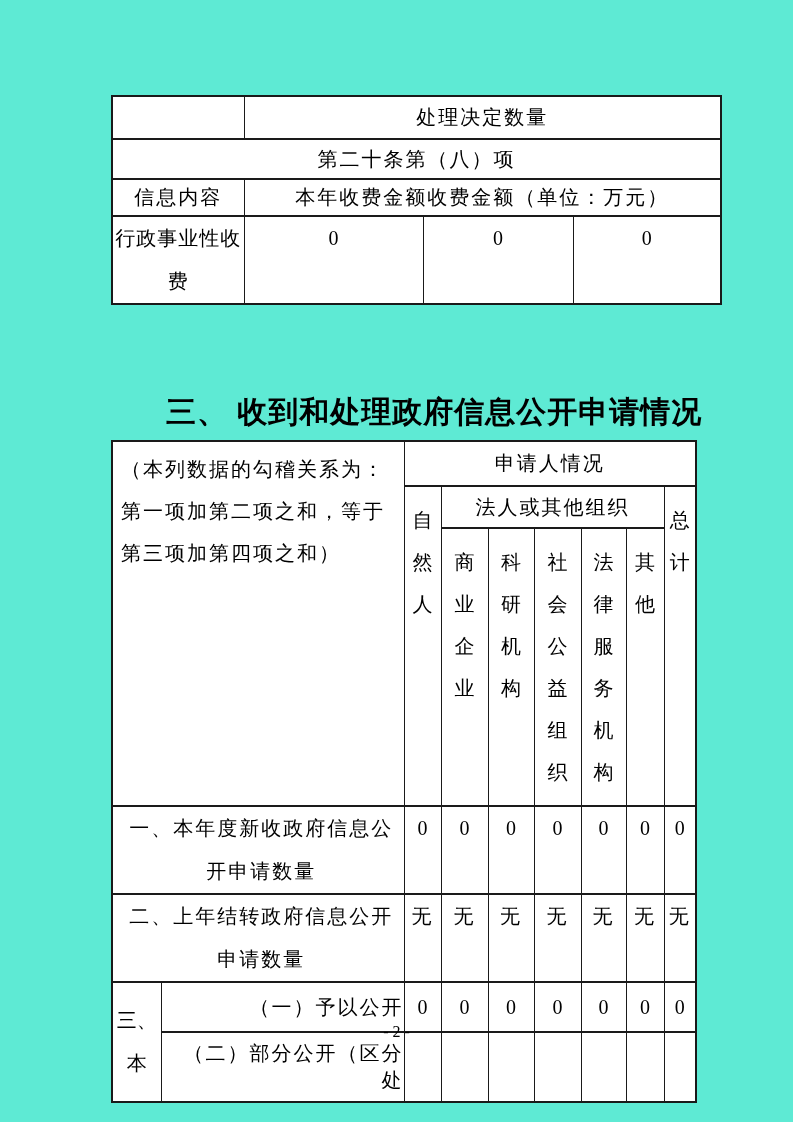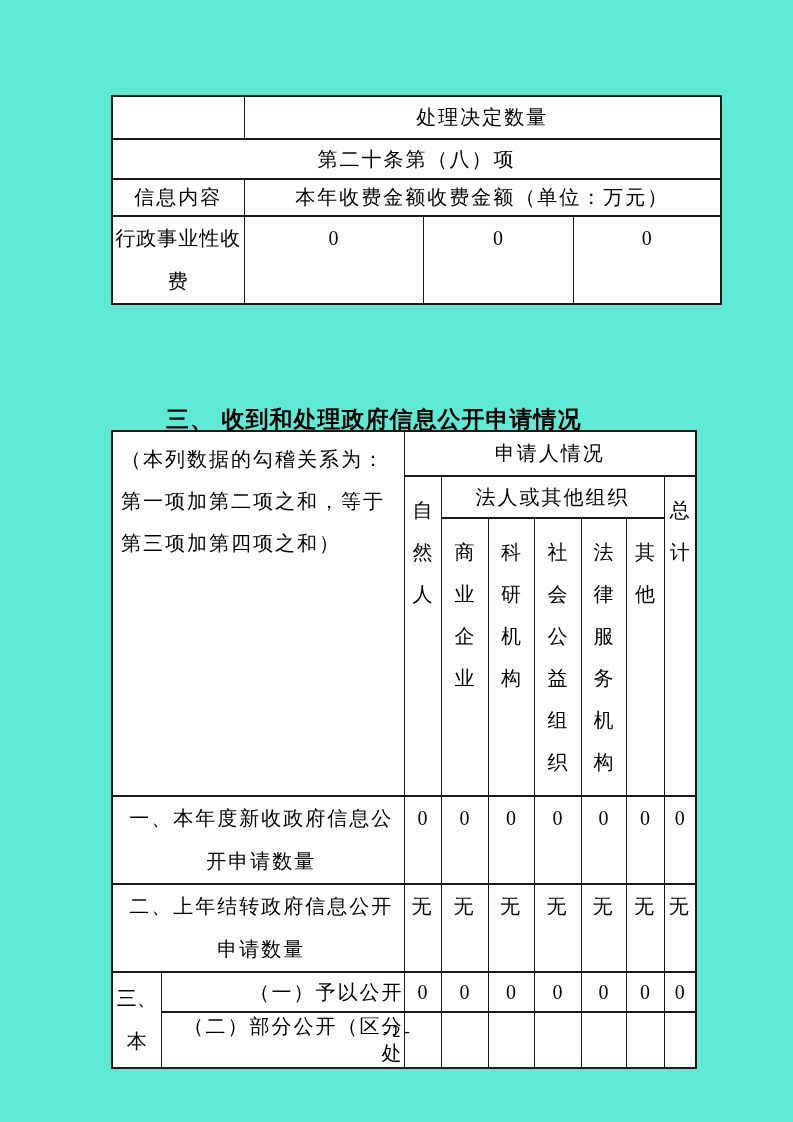--- a/index.html
+++ b/index.html
@@ -57,37 +57,37 @@
   }
   .sublabel {
     text-align: right;
     padding-left: 14px;
   }
   .grouplabel {
     word-break: break-all;
     vertical-align: top;
     line-height: 43px;
     text-align: center;
-    padding: 4px 3px;
+    padding: 16px 3px;
     letter-spacing: 0;
     margin-left: 15px;
   }
   .feelabel {
     vertical-align: top;
     line-height: 43px;
     word-break: break-all;
     padding: 0 2px;
     letter-spacing: 1px;
   }
   .section-heading {
     position: absolute;
-    left: 166px; top: 404px;
+    left: 166px; top: 392px;
     font-family: "Liberation Sans", "DejaVu Sans", sans-serif;
     font-weight: bold;
-    font-size: 23px;
+    font-size: 30px;
     letter-spacing: 1px;
     white-space: pre;
   }
   .page-number {
     position: absolute;
     left: 0; right: 0; top: 1023px;
     text-align: center;
     font-size: 16px;
     font-family: "Liberation Serif", "DejaVu Serif", serif;
   }
@@ -120,21 +120,21 @@
       <td class="feelabel">行政事业性收费</td>
       <td class="num vtop lh43">0</td>
       <td class="num vtop lh43">0</td>
       <td class="num vtop lh43">0</td>
     </tr>
   </tbody>
     </table>
 
   <div class="section-heading">三、 收到和处理政府信息公开申请情况</div>
 
-  <table style="left:111px; top:430px; width:584px;">
+  <table style="left:111px; top:440px; width:584px;">
     <colgroup>
       <col style="width:49px">
         <col style="width:243px">
       <col style="width:37px">
         <col style="width:47px">
         <col style="width:46px">
       <col style="width:47px">
         <col style="width:45px">
         <col style="width:38px">
         <col style="width:32px">

